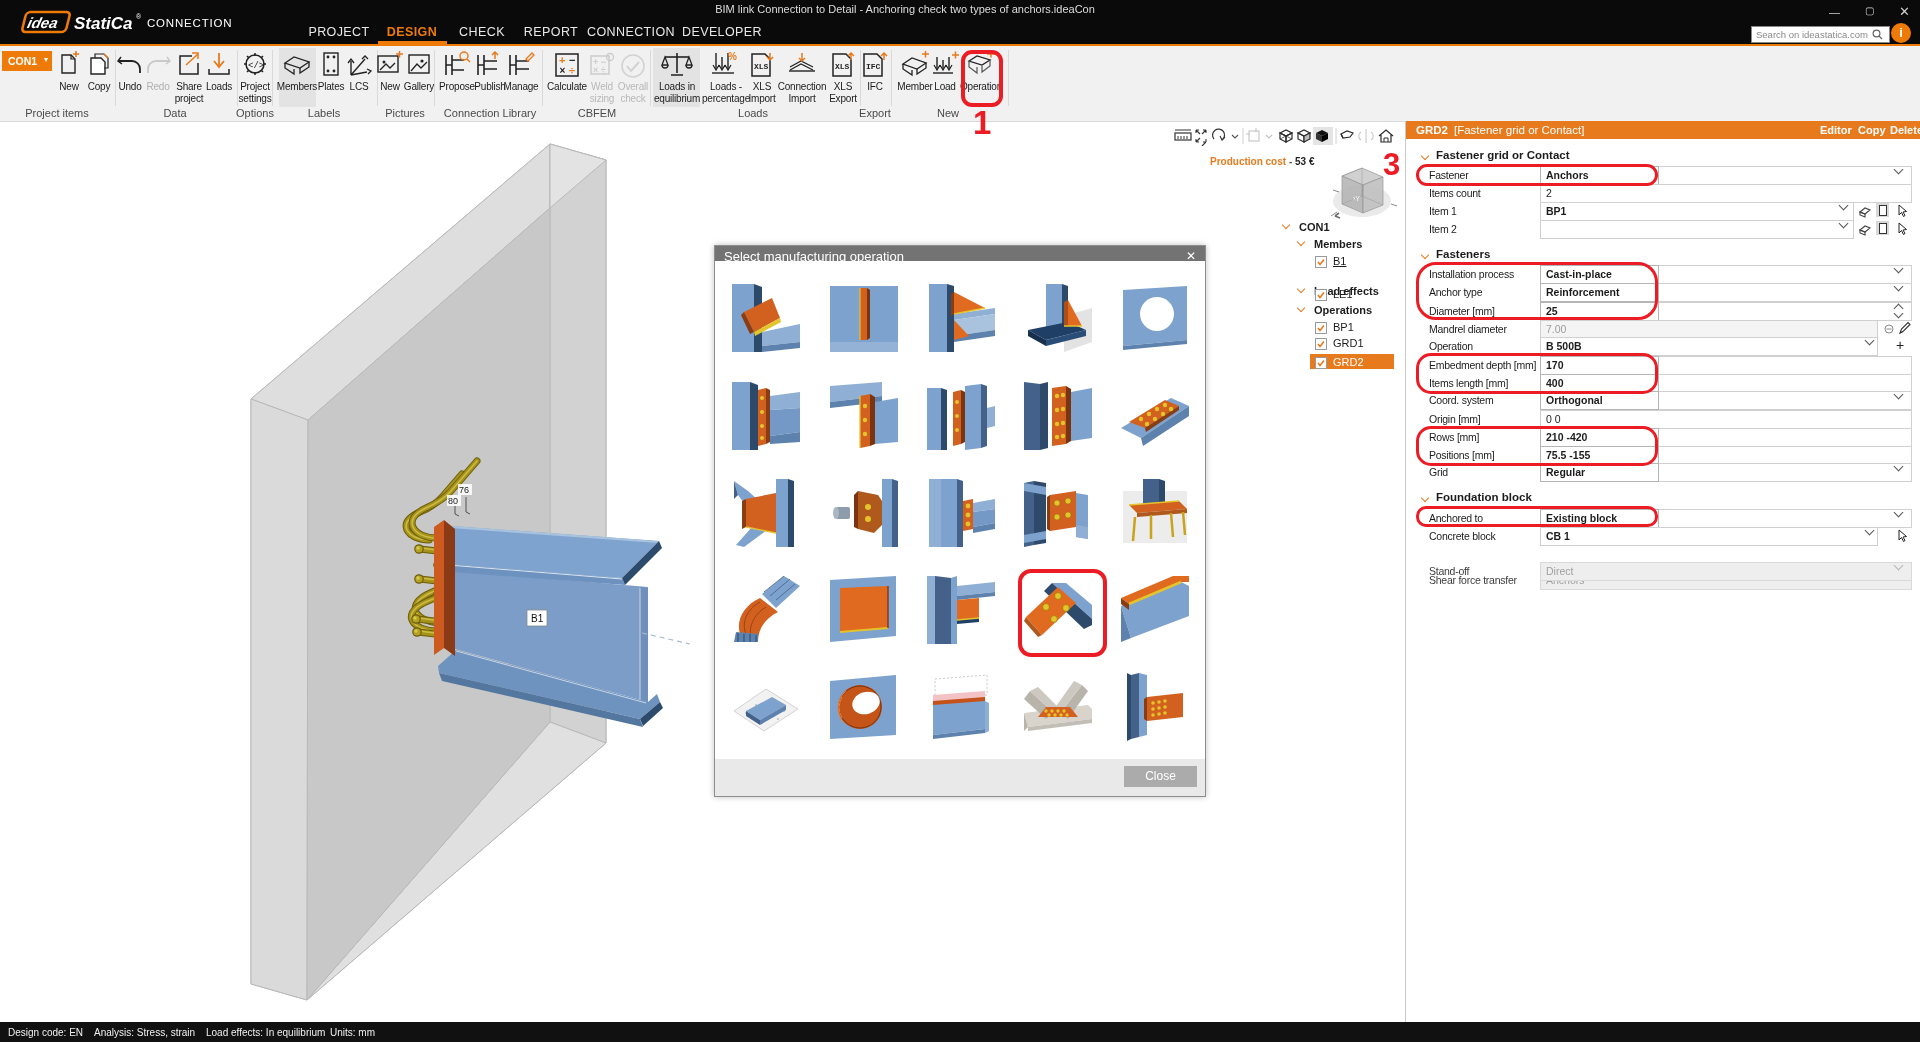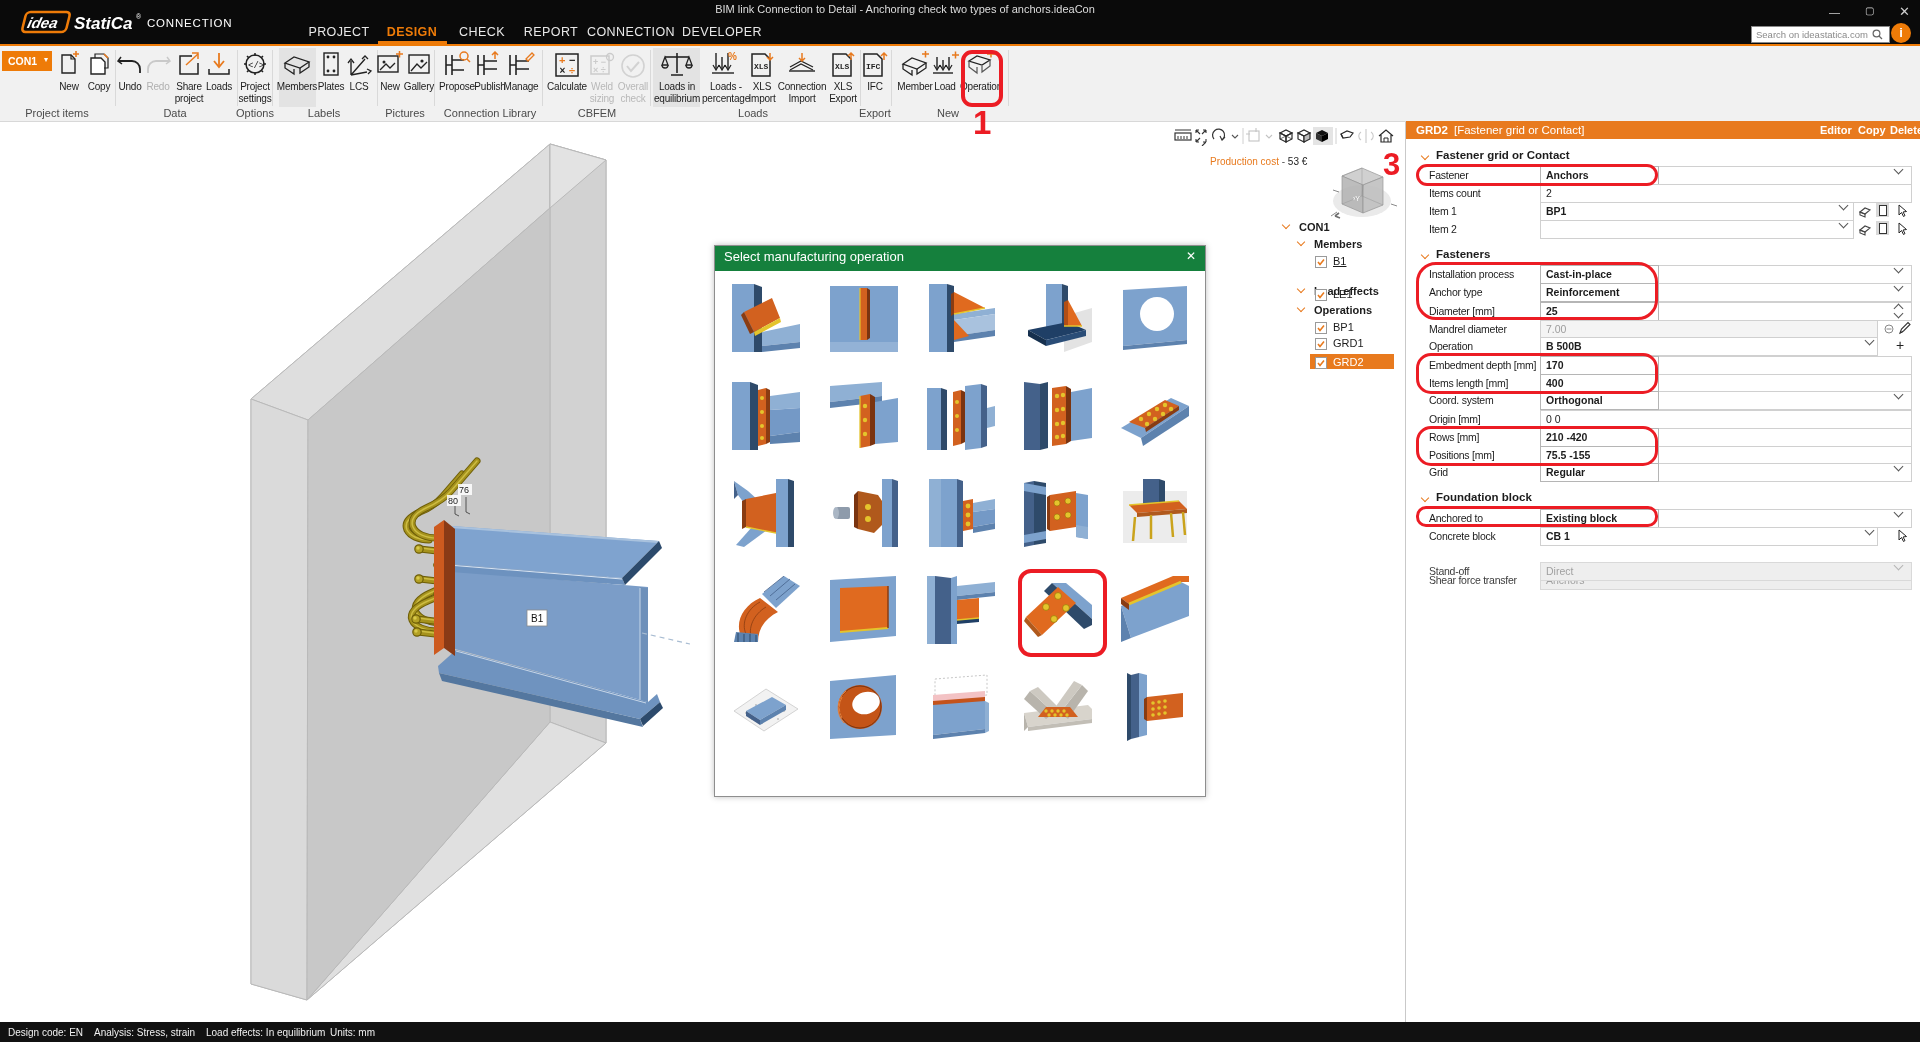--- a/index.html
+++ b/index.html
@@ -29,21 +29,21 @@
 .pibox{position:absolute;left:134px;width:117px;height:17px;border:1px solid #b5b5b5;background:#fff}
 .pval{position:absolute;left:140px;top:3px}
 .sect{position:absolute;left:1406px;width:300px;height:18px;font-size:11.5px;font-weight:bold;color:#1c1c1c}
 .treerow{position:absolute;font-size:11px;color:#1c1c1c;white-space:nowrap}
 .tchev{display:inline-block;width:5px;height:5px;border:solid #e87a1e;border-width:0 1.5px 1.5px 0;transform:rotate(45deg);vertical-align:3px}
 .cbx{display:inline-block;width:10px;height:10px;background:#fff;border:1px solid #9a9a9a;vertical-align:-2px;line-height:0}
 .vchev{position:absolute;width:6px;height:6px;border:solid #555;border-width:0 1.3px 1.3px 0;transform:rotate(45deg)}
 .gchev{position:absolute;width:6px;height:6px;border:solid #b5b5b5;border-width:0 1.3px 1.3px 0;transform:rotate(45deg)}
 
 #dlg{position:absolute;left:714px;top:245px;width:490px;height:550px;background:#fff;border:1px solid #8e8e8e;box-shadow:0 0 6px rgba(0,0,0,.25)}
-#dlgtitle{position:absolute;left:0;top:0;width:100%;height:25px;background:#15803d;color:#fff;font-size:13px}
+#dlgtitle{position:absolute;left:0;top:0;width:100%;height:15px;background:#737373;color:#fff;font-size:13px}
 #dlgfoot{position:absolute;left:0;bottom:0;width:100%;height:37px;background:#e9e9e9}
 .tile{position:absolute;width:68px;height:68px}
 </style></head><body>
 
 <div id="top">
  <div class="ttl">BIM link Connection to Detail - Anchoring check two types of anchors.ideaCon</div>
 
  <svg class="abs" style="left:16px;top:10px" width="220" height="26" viewBox="0 0 220 26">
    <g transform="skewX(-14) translate(7,0)">
         <rect x="4" y="2" width="44" height="20" rx="4" fill="none" stroke="#ee7b08" stroke-width="2.6"></rect>
@@ -407,21 +407,21 @@
         <path d="M171 8l2 4"></path>
       </g>
  <g stroke="#c9c9c9" fill="none" stroke-width="1.1">
         <path d="M196 3v14M191 6c-3 2-3 6 0 8M201 6c3 2 3 6 0 8"></path>
       </g>
  <g stroke="#2b2b2b" fill="none" stroke-width="1.2">
         <path d="M209 10l7-6 7 6M211 9v7h10V9"></path>
         <path d="M214 16v-4h4v4" stroke-width="1"></path>
       </g>
 </svg>
-<div class="abs" style="left:1210px;top:34px;font-size:10px;font-weight:normal"><span style="color:#e87a1e">Production cost</span><span style="color:#555">&nbsp;-&nbsp;</span><span style="color:#222">53 €</span></div>
+<div class="abs" style="left:1210px;top:34px;font-size:10px;font-weight:bold"><span style="color:#e87a1e">Production cost</span><span style="color:#555">&nbsp;-&nbsp;</span><span style="color:#222">53 €</span></div>
 
 <svg class="abs" style="left:1325px;top:38px" width="78" height="62" viewBox="0 0 78 62">
  <ellipse cx="37" cy="41" rx="29" ry="16" fill="#eaeaea"></ellipse>
  <g stroke="#8a8a8a" stroke-width="0.7" stroke-linejoin="round" opacity="0.92">
   <polygon points="17,16 37,8 58,17 38,25" fill="#c9c9c9" opacity="0.95"></polygon>
   <polygon points="17,16 38,25 38,53 17,44" fill="#b4b4b4" opacity="0.95"></polygon>
   <polygon points="38,25 58,17 58,45 38,53" fill="#bebebe" opacity="0.95"></polygon>
   <path d="M17,16 L37,8 37,36 58,45 M37,36 L17,44 M37,36 38,25" fill="none" stroke-width="0.7" opacity="0.6"></path>
  </g>
  <text x="28" y="41" font-size="7" fill="#fff">›Y</text>
@@ -747,20 +747,23 @@
         <circle cx="32" cy="36" r="1.8"></circle>
         <circle cx="38" cy="35" r="1.8"></circle>
         <circle cx="44" cy="34" r="1.8"></circle>
         <circle cx="32" cy="42" r="1.8"></circle>
         <circle cx="38" cy="41" r="1.8"></circle>
         <circle cx="44" cy="40" r="1.8"></circle>
       </g>
  </svg>
 
  <div class="redbox" style="left:303px;top:323px;width:81px;height:80px;border-width:4.5px;border-radius:13px"></div>
+ <div id="dlgfoot">
+      <div style="position:absolute;right:8px;top:7px;width:73px;height:21px;background:#ababab;color:#fff;font-size:12px;text-align:center;line-height:21px">Close</div>
+    </div>
 </div>
 
 <div class="abs" style="left:1405px;top:122px;width:1px;height:900px;background:#c9c9c9"></div>
 <div class="abs" style="left:1406px;top:121px;width:514px;height:18px;background:#e87a1e;color:#fff;font-size:11.5px;z-index:6">
  <b style="position:absolute;left:10px;top:3px">GRD2</b>
     <span style="position:absolute;left:48px;top:3px">[Fastener grid or Contact]</span>
  <b style="position:absolute;left:414px;top:3px;font-size:11px">Editor</b>
     <b style="position:absolute;left:452px;top:3px;font-size:11px">Copy</b>
     <b style="position:absolute;left:484px;top:3px;font-size:11px">Delete</b>
 </div>

